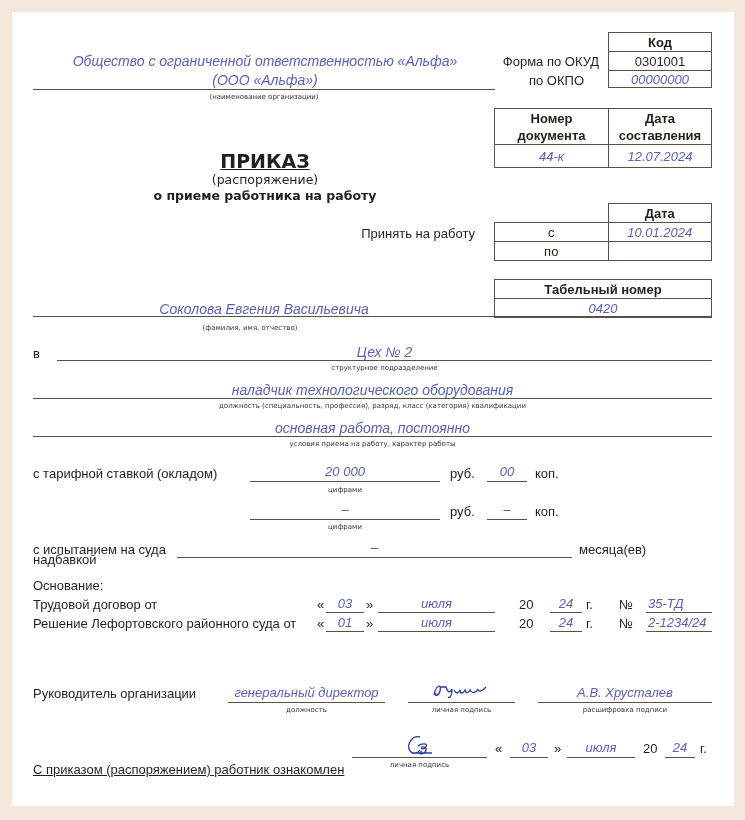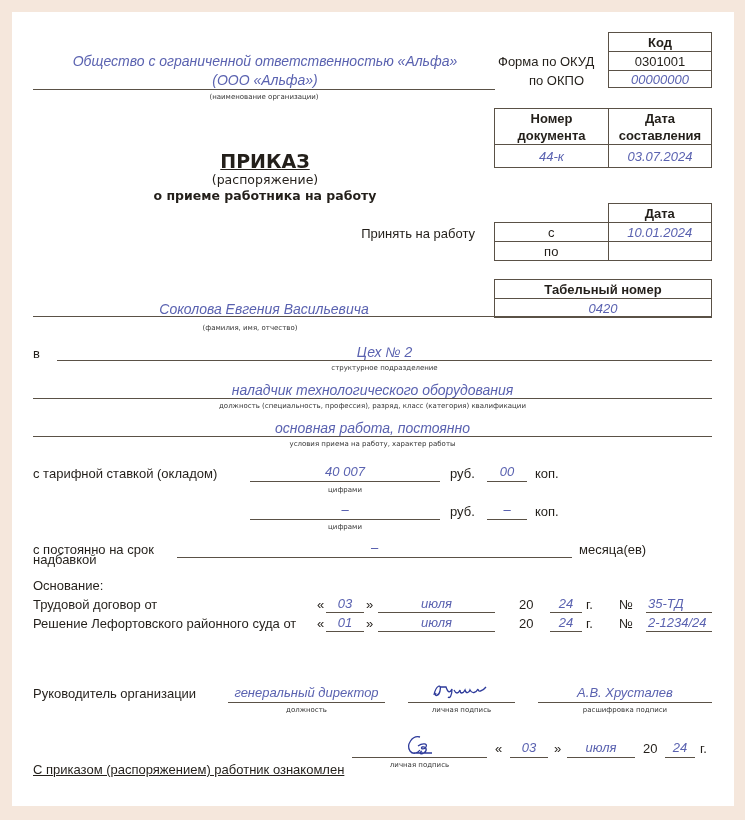--- a/index.html
+++ b/index.html
@@ -22,21 +22,21 @@
 </head>
 <body>
 
 <div class="sheet"></div>
 
 <div class="abs hw ctr" style="left:40px;top:53px;width:450px;font-size:14px;">Общество с ограниченной ответственностью «Альфа»</div>
 <div class="abs hw ctr" style="left:40px;top:72px;width:450px;font-size:14px;">(ООО «Альфа»)</div>
 <div class="line" style="left:33px;top:89px;width:462px;"></div>
 <div class="abs cap" style="left:33px;top:93px;width:462px;">(наименование организации)</div>
 
-<div class="abs lbl" style="left:498px;top:54px;width:106px;text-align:left;">Форма по ОКУД</div>
+<div class="abs lbl" style="left:498px;top:54px;width:106px;text-align:center;">Форма по ОКУД</div>
 <div class="abs lbl" style="left:498px;top:73px;width:86px;text-align:right;">по ОКПО</div>
 <table class="box" style="left:608px;top:32px;width:104px;">
   <tbody>
       <tr style="height:19px;">
         <td class="bold">Код</td>
       </tr>
   <tr style="height:19px;">
         <td>0301001</td>
       </tr>
   <tr style="height:17px;">
@@ -52,21 +52,21 @@
       <div>Номер</div>
       <div>документа</div>
     </td>
     <td class="bold" style="line-height:17px;">
       <div>Дата</div>
       <div>составления</div>
     </td>
   </tr>
   <tr style="height:23px;">
     <td class="hw">44-к</td>
-    <td class="hw">03.07.2024</td>
+    <td class="hw">12.07.2024</td>
   </tr>
 </tbody>
   </table>
 
 <div class="abs ctr" style="left:130px;top:150px;width:270px;font-size:19px;font-weight:bold;text-decoration:underline;">ПРИКАЗ</div>
 <div class="abs ctr" style="left:130px;top:172px;width:270px;font-size:12.5px;font-weight:normal;">(распоряжение)</div>
 <div class="abs ctr" style="left:130px;top:188px;width:270px;font-size:12.5px;font-weight:bold;">о приеме работника на работу</div>
 
 <div class="abs lbl" style="left:300px;top:226px;width:175px;text-align:right;">Принять на работу</div>
 <table class="box" style="left:494px;top:203px;width:218px;">
@@ -108,38 +108,38 @@
 
 <div class="abs hw ctr" style="left:33px;top:382px;width:679px;font-size:14px;">наладчик технологического оборудования</div>
 <div class="line" style="left:33px;top:398px;width:679px;"></div>
 <div class="abs cap" style="left:33px;top:402px;width:679px;">должность (специальность, профессия), разряд, класс (категория) квалификации</div>
 
 <div class="abs hw ctr" style="left:33px;top:420px;width:679px;font-size:14px;">основная работа, постоянно</div>
 <div class="line" style="left:33px;top:436px;width:679px;"></div>
 <div class="abs cap" style="left:33px;top:440px;width:679px;">условия приема на работу, характер работы</div>
 
 <div class="abs lbl" style="left:33px;top:466px;">с тарифной ставкой (окладом)</div>
-<div class="abs hw ctr" style="left:250px;top:464px;width:190px;font-size:13px;">40 007</div>
+<div class="abs hw ctr" style="left:250px;top:464px;width:190px;font-size:13px;">20 000</div>
 <div class="line" style="left:250px;top:481px;width:190px;"></div>
 <div class="abs cap" style="left:250px;top:486px;width:190px;">цифрами</div>
 <div class="abs lbl" style="left:450px;top:466px;">руб.</div>
 <div class="abs hw ctr" style="left:487px;top:464px;width:40px;font-size:13px;">00</div>
 <div class="line" style="left:487px;top:481px;width:40px;"></div>
 <div class="abs lbl" style="left:535px;top:466px;">коп.</div>
 
 <div class="abs lbl" style="left:33px;top:504px;margin-top:48px;">надбавкой</div>
 <div class="abs hw ctr" style="left:250px;top:502px;width:190px;font-size:13px;">–</div>
 <div class="line" style="left:250px;top:519px;width:190px;"></div>
 <div class="abs cap" style="left:250px;top:523px;width:190px;">цифрами</div>
 <div class="abs lbl" style="left:450px;top:504px;">руб.</div>
 <div class="abs hw ctr" style="left:487px;top:502px;width:40px;font-size:13px;">–</div>
 <div class="line" style="left:487px;top:519px;width:40px;"></div>
 <div class="abs lbl" style="left:535px;top:504px;">коп.</div>
 
-<div class="abs lbl" style="left:33px;top:542px;">с постоянно на срок</div>
+<div class="abs lbl" style="left:33px;top:542px;">с испытанием на суда</div>
 <div class="abs hw ctr" style="left:177px;top:540px;width:395px;font-size:13px;">–</div>
 <div class="line" style="left:177px;top:557px;width:395px;"></div>
 <div class="abs lbl" style="left:579px;top:542px;">месяца(ев)</div>
 
 <div class="abs lbl" style="left:33px;top:578px;text-align:center;">Основание:</div>
 
 <div>
   <div class="abs lbl" style="left:33px;top:597px;">Трудовой договор от</div>
   <div class="abs lbl" style="left:317px;top:597px;">«</div>
   <div class="abs hw ctr" style="left:326px;top:596px;width:38px;font-size:13px;">03</div>

